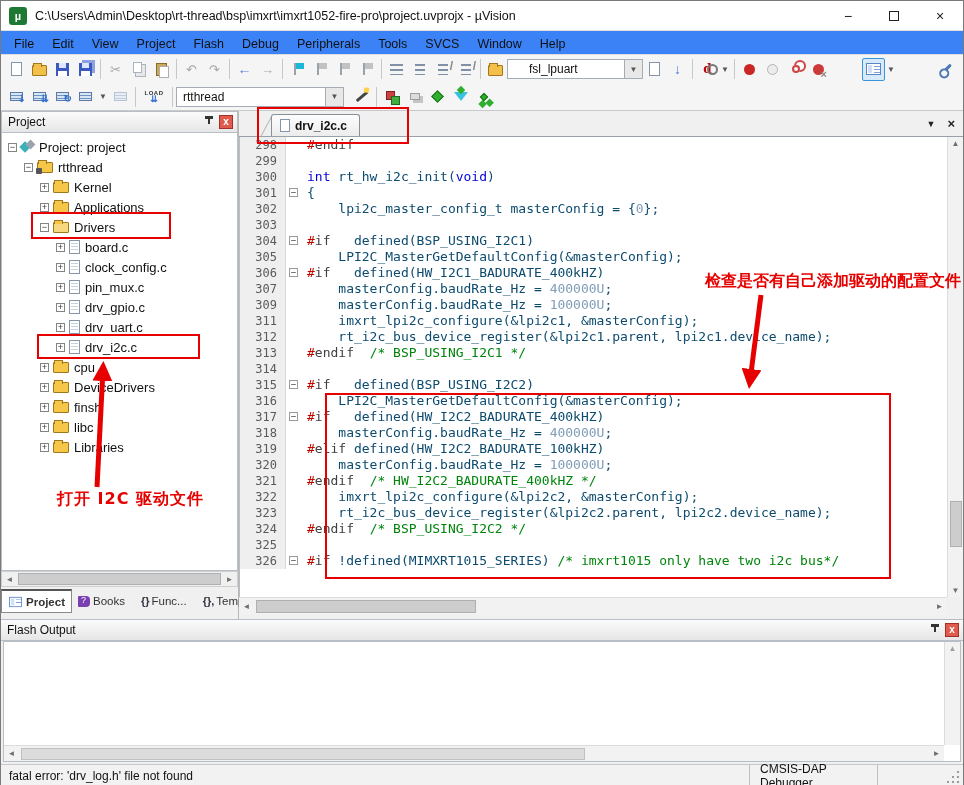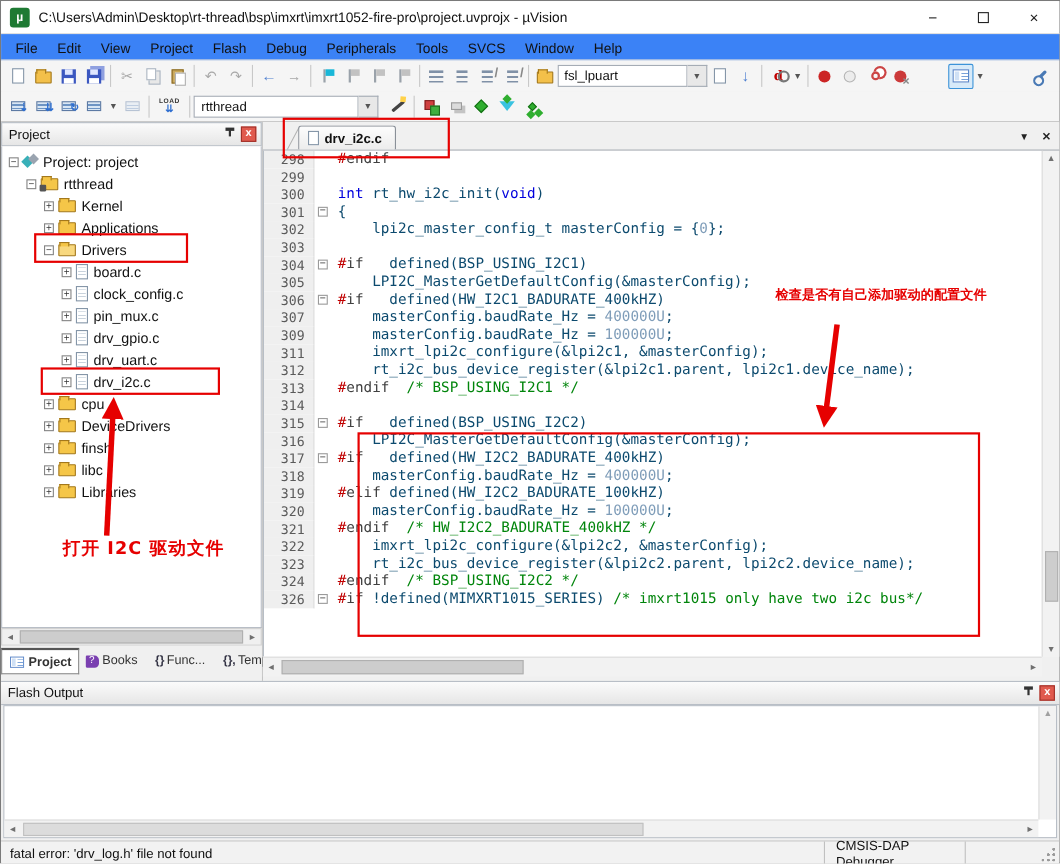--- a/index.html
+++ b/index.html
@@ -70,21 +70,21 @@
   .cube2{width:12px;height:12px;position:relative}
   .cube2::before{content:"";position:absolute;left:0;top:0;width:7px;height:7px;background:#d04040;border:1px solid #802020}
   .cube2::after{content:"";position:absolute;left:5px;top:5px;width:7px;height:7px;background:#3fae3f;border:1px solid #1d6a1d}
   .ic-stack{width:10px;height:7px;background:#dcdcdc;border:1px solid #9c9c9c;box-shadow:3px 3px 0 0 #c4c4c4}
   .dia{width:9px;height:9px;background:#2fae2f;border:1px solid #167016;transform:rotate(45deg)}
   .ic-funnel{width:0;height:0;border-left:7px solid transparent;border-right:7px solid transparent;border-top:9px solid #39c2e0;position:relative}
   .ic-funnel::after{content:"";position:absolute;left:-3px;top:-14px;width:6px;height:6px;background:#2fae2f;transform:rotate(45deg)}
   .dia3{width:6px;height:6px;background:#2fae2f;border:1px solid #167016;transform:rotate(45deg);box-shadow:8px 0 0 #2fae2f,4px 6px 0 #2fae2f}
   .combo{height:20px;background:#fff;border:1px solid #a5acb5;display:flex;align-items:center;padding:0 6px;font-size:12px;color:#111}
   .combo-btn{width:18px;height:20px;background:#e8e8e8;border:1px solid #a5acb5;border-left:none;display:flex;align-items:center;justify-content:center;font-size:8px;color:#555}
-  input.searchbox{width:118px;height:20px;border:1px solid #a5acb5;font-size:12px;padding:0 5px;font-family:"Liberation Sans",sans-serif;color:#111;background:#fff}
+  input.searchbox{width:118px;height:20px;border:1px solid #a5acb5;font-size:12px;padding:0 21px;font-family:"Liberation Sans",sans-serif;color:#111;background:#fff}
 
   
   .project-panel{position:absolute;left:0;top:110px;width:238px;height:508px;background:#f0f0f0;border-right:1px solid #b8b8b8}
   .panel-header{height:22px;background:linear-gradient(#fbfbfb,#e6e6e6);border:1px solid #b8bec6;display:flex;align-items:center;padding:0 4px 0 6px;font-size:12px;color:#111}
   .panel-header .sp{flex:1}
   .ic-pin{width:12px;height:12px;position:relative;margin-right:4px}
   .ic-pin::before{content:"";position:absolute;left:5px;top:1px;width:2px;height:7px;background:#333}
   .ic-pin::after{content:"";position:absolute;left:2px;top:0;width:8px;height:3px;background:#333}
   .closebox{width:14px;height:14px;background:#e05a4e;border:1px solid #a03028;color:#fff;font-size:10px;line-height:12px;text-align:center;font-weight:bold}
   .tree{position:absolute;left:0;top:22px;right:0;bottom:48px;background:#fff;border:1px solid #b8bec6;border-top:none;overflow:hidden;padding-top:4px}
@@ -502,20 +502,21 @@
           <div class="code-line"><span class="ln">315</span><span class="fold"><span class="foldbox">−</span></span><span class="codeseg"><span class="sy-h">#</span><span class="sy-p">if</span><span class="sy-t">   defined(BSP_USING_I2C2)</span></span></div>
           <div class="code-line"><span class="ln">316</span><span class="fold"></span><span class="codeseg"><span class="sy-t">    LPI2C_MasterGetDefaultConfig(&amp;masterConfig);</span></span></div>
           <div class="code-line"><span class="ln">317</span><span class="fold"><span class="foldbox">−</span></span><span class="codeseg"><span class="sy-h">#</span><span class="sy-p">if</span><span class="sy-t">   defined(HW_I2C2_BADURATE_400kHZ)</span></span></div>
           <div class="code-line"><span class="ln">318</span><span class="fold"></span><span class="codeseg"><span class="sy-t">    masterConfig.baudRate_Hz = </span><span class="sy-n">400000U</span><span class="sy-t">;</span></span></div>
           <div class="code-line"><span class="ln">319</span><span class="fold"></span><span class="codeseg"><span class="sy-h">#</span><span class="sy-p">elif</span><span class="sy-t"> defined(HW_I2C2_BADURATE_100kHZ)</span></span></div>
           <div class="code-line"><span class="ln">320</span><span class="fold"></span><span class="codeseg"><span class="sy-t">    masterConfig.baudRate_Hz = </span><span class="sy-n">100000U</span><span class="sy-t">;</span></span></div>
           <div class="code-line"><span class="ln">321</span><span class="fold"></span><span class="codeseg"><span class="sy-h">#</span><span class="sy-p">endif</span><span class="sy-t">  </span><span class="sy-c">/* HW_I2C2_BADURATE_400kHZ */</span></span></div>
           <div class="code-line"><span class="ln">322</span><span class="fold"></span><span class="codeseg"><span class="sy-t">    imxrt_lpi2c_configure(&amp;lpi2c2, &amp;masterConfig);</span></span></div>
           <div class="code-line"><span class="ln">323</span><span class="fold"></span><span class="codeseg"><span class="sy-t">    rt_i2c_bus_device_register(&amp;lpi2c2.parent, lpi2c2.device_name);</span></span></div>
           <div class="code-line"><span class="ln">324</span><span class="fold"></span><span class="codeseg"><span class="sy-h">#</span><span class="sy-p">endif</span><span class="sy-t">  </span><span class="sy-c">/* BSP_USING_I2C2 */</span></span></div>
+          <div class="code-line"><span class="ln">325</span><span class="fold"></span><span class="codeseg"></span></div>
           <div class="code-line"><span class="ln">326</span><span class="fold"><span class="foldbox">−</span></span><span class="codeseg"><span class="sy-h">#</span><span class="sy-p">if</span><span class="sy-t"> !defined(MIMXRT1015_SERIES) </span><span class="sy-c">/* imxrt1015 only have two i2c bus*/</span></span></div>
         </div>
     </div>
     <div class="vscroll">
       <div class="up">▲</div>
       <div class="vthumb" style="top:364px;height:46px"></div>
       <div class="dn">▼</div>
     </div>
     <div class="ehscroll">
       <span class="sarrow">◄</span>
@@ -549,21 +550,21 @@
     <div class="status-fill"></div>
     <div class="grip"></div>
   </div>
 
   <div class="overlay">
     <div class="rbox" style="left:256px;top:106px;width:152px;height:37px"></div>
     <div class="rbox" style="left:30px;top:211px;width:140px;height:27px"></div>
     <div class="rbox" style="left:36px;top:333px;width:163px;height:25px"></div>
     <div class="rbox" style="left:324px;top:392px;width:566px;height:186px"></div>
     <div class="rtext" style="left:56px;top:488px;font-size:16px;letter-spacing:1px">打开 I2C 驱动文件</div>
-    <div class="rtext" style="left:704px;top:259px;font-size:12px">检查是否有自己添加驱动的配置文件</div>
+    <div class="rtext" style="left:704px;top:270px;font-size:16px">检查是否有自己添加驱动的配置文件</div>
     <svg width="964" height="785" style="position:absolute;inset:0">
       <defs>
         <marker id="ah" viewBox="0 0 10 10" refX="6" refY="5" markerWidth="4" markerHeight="4" orient="auto">
           <path d="M0,0 L10,5 L0,10 z" fill="#e60000"></path>
         </marker>
       </defs>
       <line x1="96" y1="486" x2="102" y2="368" stroke="#e60000" stroke-width="5" marker-end="url(#ah)"></line>
       <line x1="760" y1="294" x2="749" y2="380" stroke="#e60000" stroke-width="5" marker-end="url(#ah)"></line>
     </svg>
   </div>

